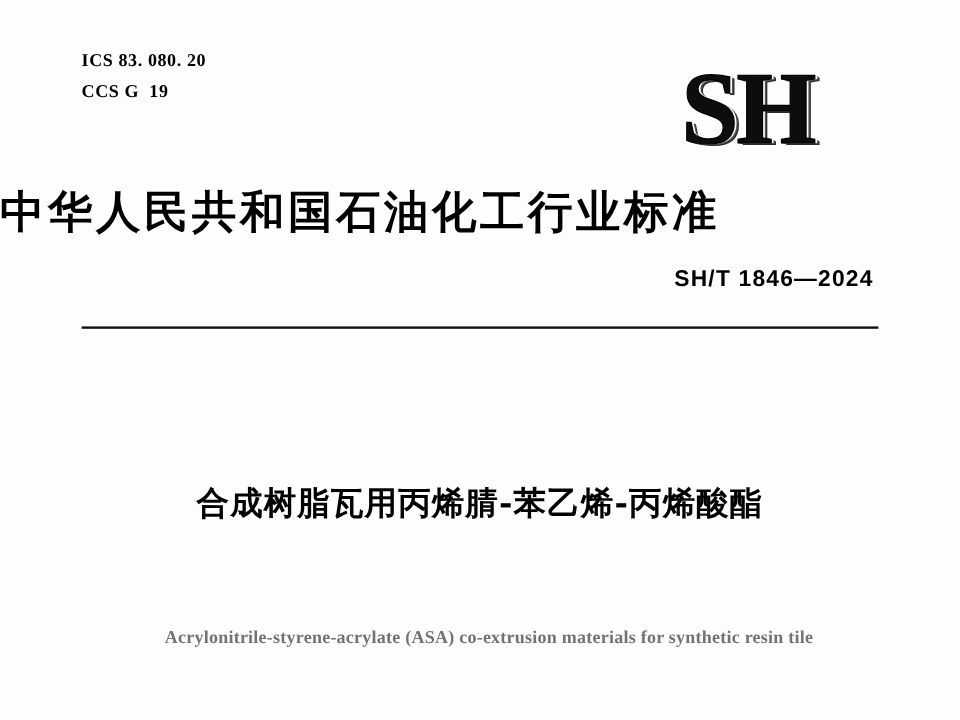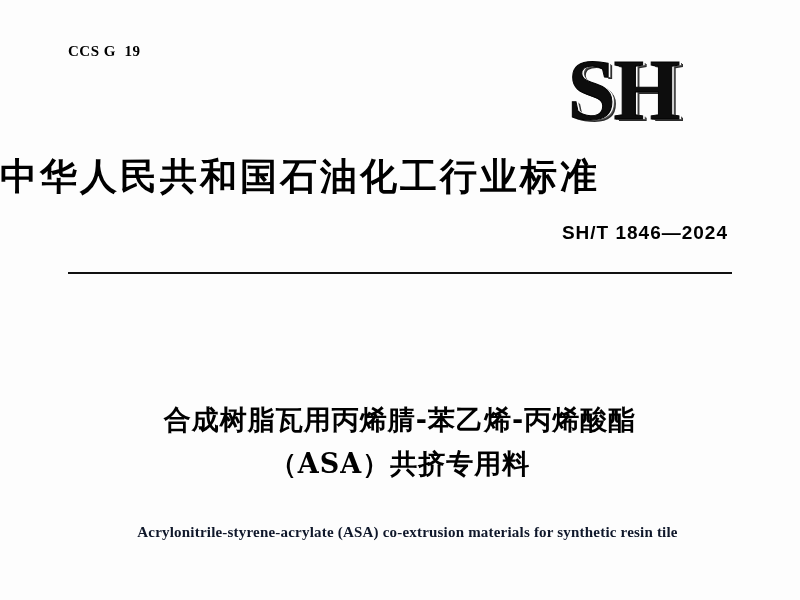--- a/index.html
+++ b/index.html
@@ -118,42 +118,42 @@
   .subject-en {
     position: absolute;
     left: 55px;
     right: 40px;
     top: 524px;
     text-align: center;
     font-family: "Liberation Serif", serif;
     font-weight: bold;
     font-size: 15px;
     letter-spacing: 0.2px;
-    color: #0f172a;
+    color: #737373;
   }
 </style>
 </head>
 <body>
 
 <div class="page">
 
   <div class="codes">
+    <div>ICS 83. 080. 20</div>
     <div>CCS G  19</div>
   </div>
 
   <div class="emblem">
     <div class="sh">SH</div>
   </div>
 
   <div class="std-title">中华人民共和国石油化工行业标准</div>
 
   <div class="std-number">SH/T  1846—2024</div>
 
   <div class="rule"></div>
 
   <div class="subject">
     <span class="line1">合成树脂瓦用丙烯腈-苯乙烯-丙烯酸酯</span>
-    <span class="line2">（ASA）共挤专用料</span>
   </div>
 
   <div class="subject-en">Acrylonitrile-styrene-acrylate (ASA) co-extrusion materials for synthetic resin tile</div>
 
 </div>
 
 </body></html>

